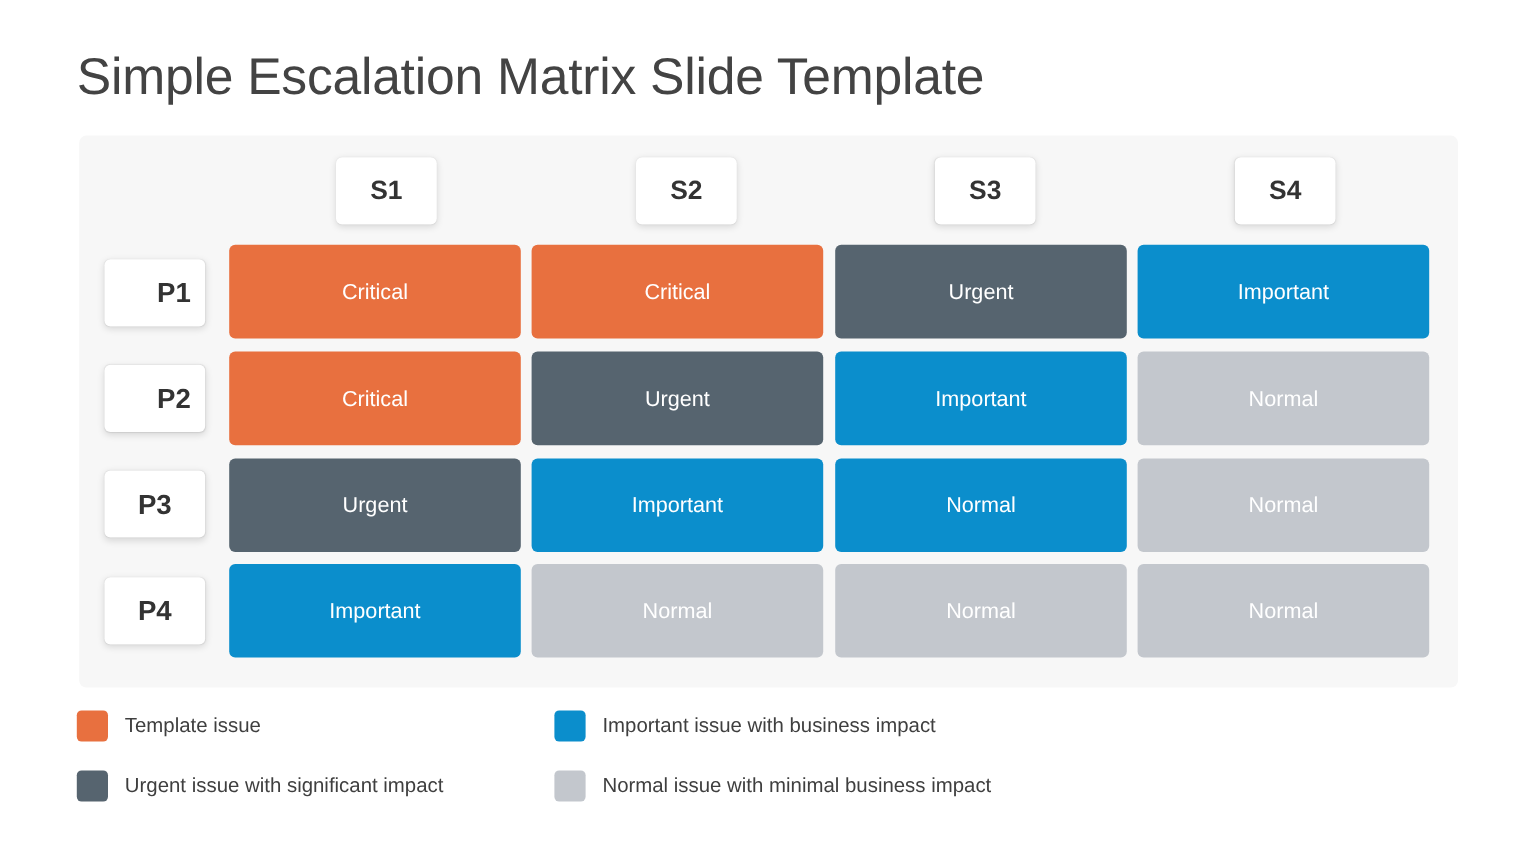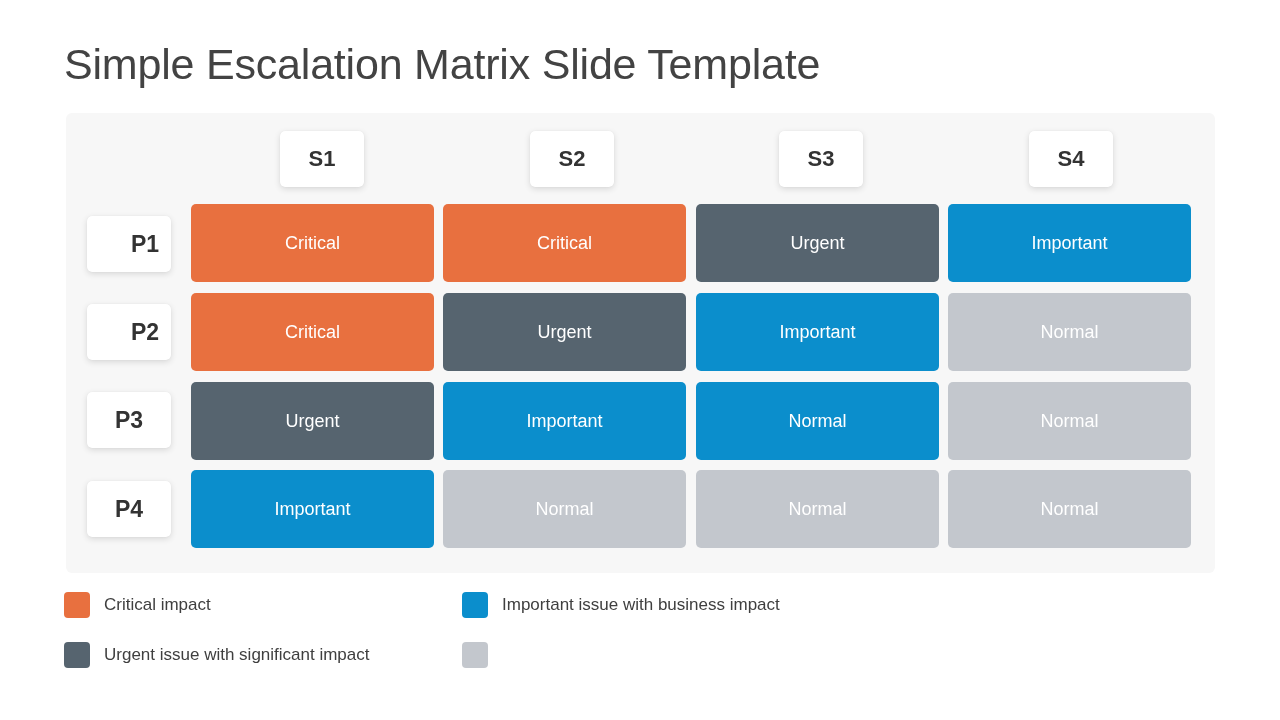--- a/index.html
+++ b/index.html
@@ -215,28 +215,29 @@
         <span>Normal</span>
       </div>
       <div class="cell" style="left: 948px; top: 470px; width: 243px; background: rgb(195, 199, 205);">
         <span>Normal</span>
       </div>
     </div>
 
   <div class="legend">
       <div class="legend-item" style="left: 0px; top: 0px;">
         <span class="legend-swatch" style="background: rgb(232, 112, 63);"></span>
-        <span class="legend-text">Critical impact</span>
+        <span class="legend-text">Template issue</span>
       </div>
       <div class="legend-item" style="left: 398px; top: 0px;">
         <span class="legend-swatch" style="background: rgb(11, 142, 204);"></span>
         <span class="legend-text">Important issue with business impact</span>
       </div>
       <div class="legend-item" style="left: 0px; top: 50px; text-align: center;">
         <span class="legend-swatch" style="background: rgb(86, 100, 111);"></span>
         <span class="legend-text">Urgent issue with significant impact</span>
       </div>
       <div class="legend-item" style="left: 398px; top: 50px;">
         <span class="legend-swatch" style="background: rgb(195, 199, 205);"></span>
+        <span class="legend-text">Normal issue with minimal business impact</span>
       </div>
     </div>
 
 </div>
 
 </body></html>

